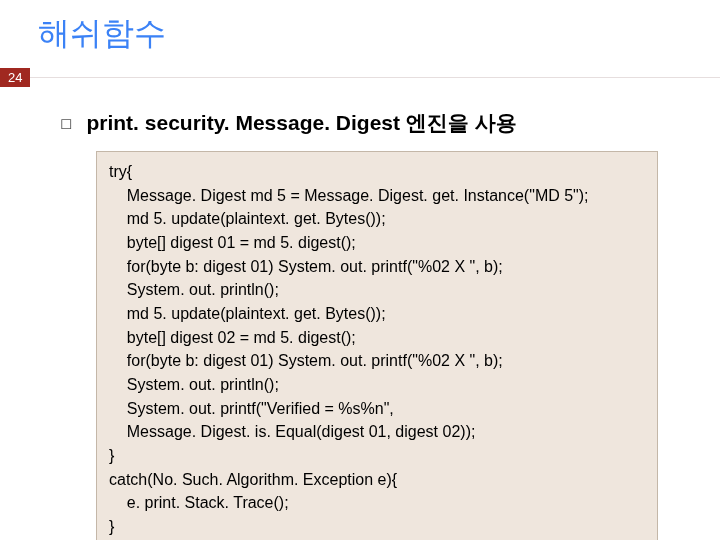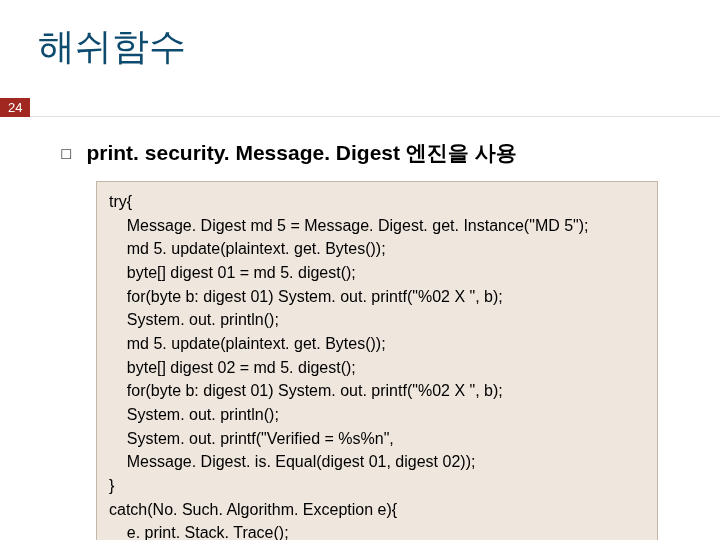--- a/index.html
+++ b/index.html
@@ -4,29 +4,29 @@
 <style>
   * { margin: 0; padding: 0; box-sizing: border-box; }
   body {
     width: 720px;
     height: 540px;
     background: #ffffff;
     font-family: "Malgun Gothic", "Segoe UI", Arial, sans-serif;
     overflow: hidden;
   }
   .slide-title {
-    font-size: 37px;
-    color: #0c4a6e;
-    padding: 22px 0 10px 38px;
+    font-size: 32px;
+    color: #3b82f6;
+    padding: 12px 0 10px 38px;
     font-weight: 400;
   }
   .page-badge-row {
     display: flex;
-    align-items: flex-end;
-    margin-top: 16px;
+    align-items: center;
+    margin-top: 2px;
   }
   .page-badge {
     background: #a02820;
     color: #ffffff;
     font-size: 13px;
     padding: 2px 8px;
     display: inline-block;
     min-width: 28px;
     text-align: center;
   }

